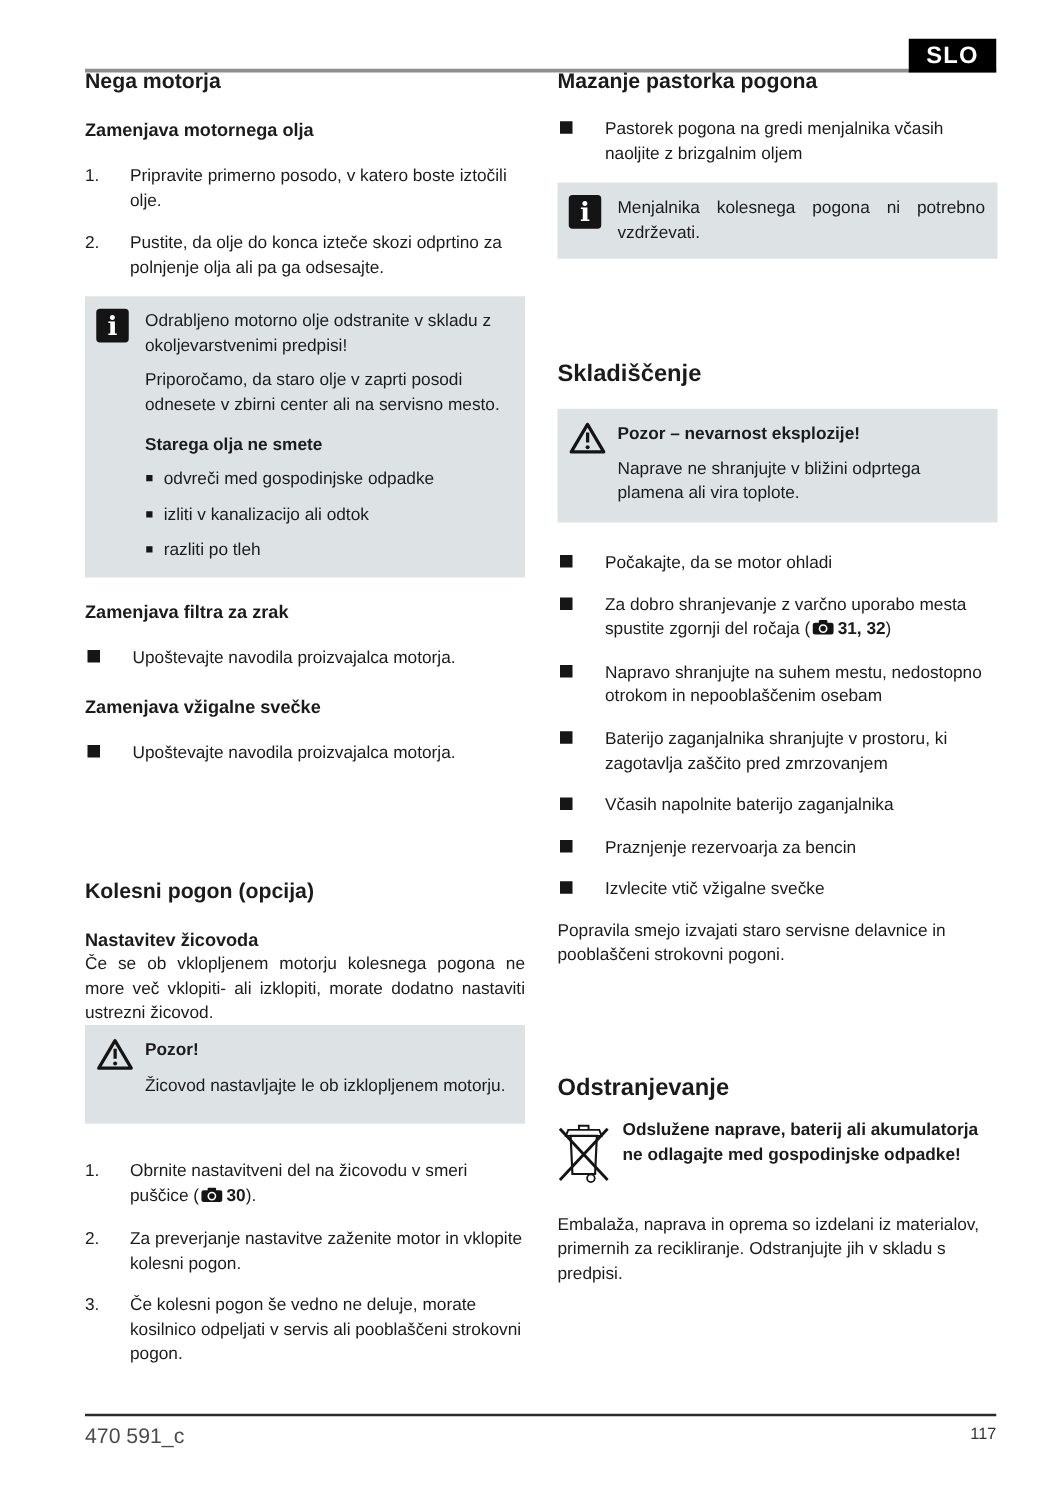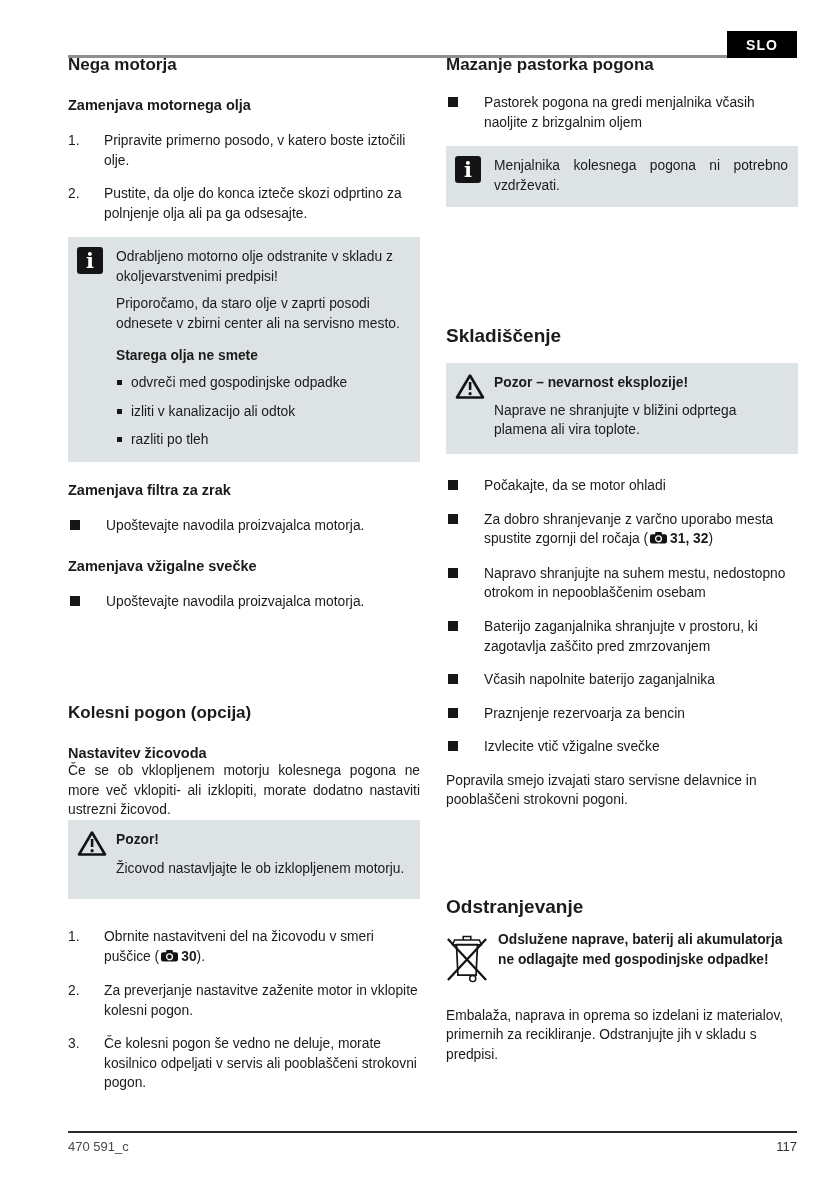--- a/index.html
+++ b/index.html
@@ -3,24 +3,24 @@
 <meta charset="utf-8">
 <style>
   html,body{margin:0;padding:0;}
   body{
     width:839px;height:1190px;background:#ffffff;position:relative;
     font-family:"Liberation Sans", sans-serif;color:#1b1b1b;overflow:hidden;
   }
   
   .toprule{position:absolute;left:68px;width:729px;top:55px;height:3px;background:#8f8f8f;}
   .slo-tag{position:absolute;left:727px;top:31px;width:70px;height:27px;background:#000;
-    color:#fff;font-weight:bold;font-size:14px;display:flex;align-items:center;justify-content:center;
+    color:#fff;font-weight:bold;font-size:19px;display:flex;align-items:center;justify-content:center;
     letter-spacing:1px;}
   .footrule{position:absolute;left:68px;width:729px;top:1131px;border-top:2px solid #2b2b2b;}
-  .foot-left{position:absolute;left:68px;top:1139px;font-size:13px;color:#4a4a4a;}
+  .foot-left{position:absolute;left:68px;top:1139px;font-size:17px;color:#4a4a4a;}
   .foot-right{position:absolute;right:42px;top:1139px;font-size:13px;color:#333;}
 
   
   .col{position:absolute;top:55px;width:352px;}
   .col-left{left:68px;}
   .col-right{left:446px;}
 
   
   .h1{font-size:17px;font-weight:bold;margin:0;}
   .h1-big{font-size:19px;font-weight:bold;margin:0;}
@@ -57,21 +57,21 @@
   .cam{display:inline-block;vertical-align:-1px;margin:0 3px 0 2px;}
 
   
   .weee-row{display:flex;margin-top:12px;}
   .weee-icon{flex:none;margin:2px 10px 0 0;}
   .weee-text{flex:1;font-weight:bold;}
 
   .gap-18{margin-top:18px;}
   .gap-22{margin-top:22px;}
   .gap-90{margin-top:92px;}
-  .gap-118{margin-top:118px;}
+  .gap-118{margin-top:82px;}
   .gap-60{margin-top:58px;}
   .gap-85{margin-top:86px;}
   p.plain{margin:0;}
 </style>
 </head>
 <body>
 
 <div class="toprule"></div>
 <div class="slo-tag">
   <span>SLO</span>

